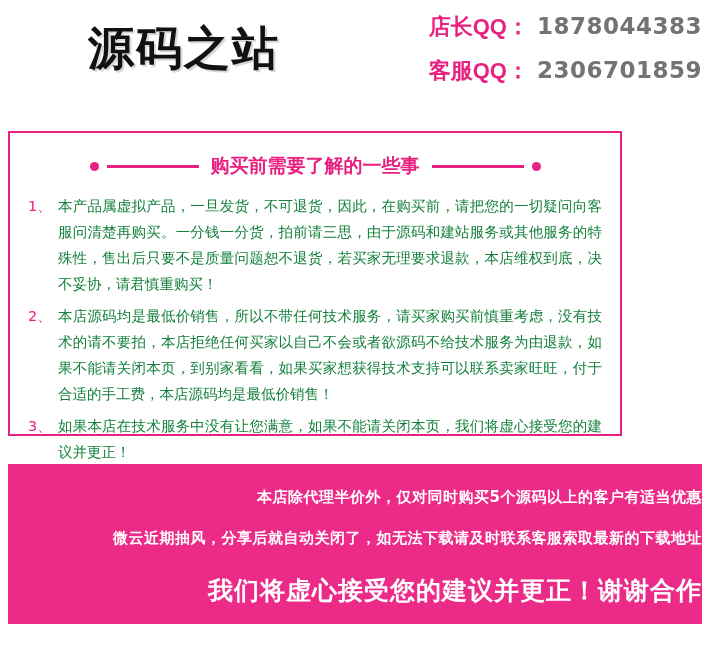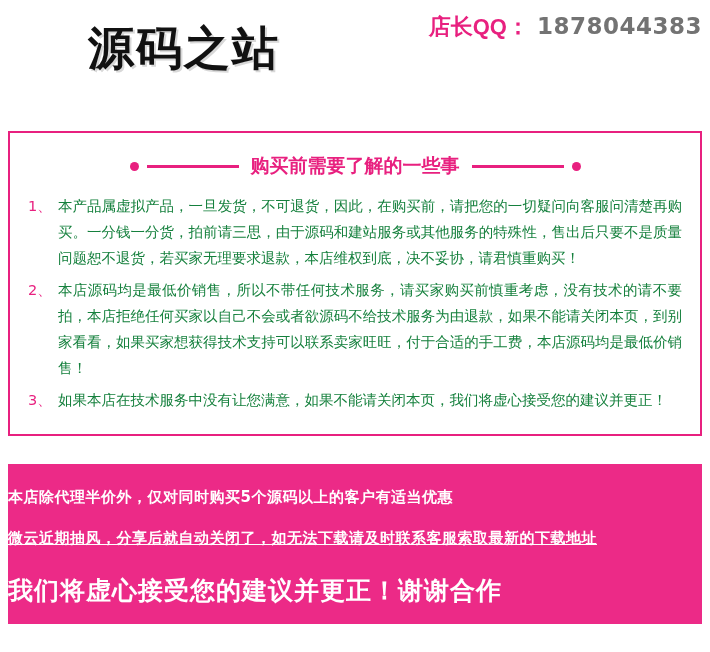--- a/index.html
+++ b/index.html
@@ -63,21 +63,21 @@
     color: #737373;
     margin-left: 8px;
     letter-spacing: 0.5px;
   }
 
   
   .notice {
     position: absolute;
     left: 8px;
     top: 131px;
-    width: 694px;
+    width: 614px;
     height: 305px;
     border: 2px solid #e8207f;
     background: #ffffff;
     padding: 0;
   }
   .notice-title-row {
     display: flex;
     align-items: center;
     justify-content: center;
     margin-top: 20px;
@@ -129,57 +129,60 @@
   .banner {
     position: absolute;
     left: 8px;
     top: 464px;
     width: 694px;
     height: 160px;
     background: #ec2a87;
     overflow: hidden;
   }
   .banner-line {
-    text-align: left;
+    text-align: right;
     color: #ffffff;
     font-family: "DejaVu Sans", sans-serif;
     white-space: nowrap;
   }
   .banner-l1 {
     font-size: 15px;
     font-weight: bold;
     margin-top: 24px;
     letter-spacing: 0.5px;
   }
   .banner-l2 {
     font-size: 15px;
     font-weight: bold;
     margin-top: 22px;
     letter-spacing: 0.5px;
-    text-decoration: underline;
   }
   .banner-l3 {
     font-size: 25px;
     font-weight: bold;
     margin-top: 26px;
     letter-spacing: 1px;
   }
 </style>
 </head>
 <body>
 
 <div id="page">
 
   <div class="header">
     <div class="logo">源码之站</div>
 
     <div class="qq-block">
       <div class="qq-line">
         <span class="qq-label">店长QQ：</span>
         <span class="qq-num">1878044383</span>
+      </div>
+      <div class="qq-line">
+        <span class="qq-label">客服QQ：</span>
+        <span class="qq-num">2306701859</span>
       </div>
     </div>
   </div>
 
   <div class="notice">
     <div class="notice-title-row">
       <span class="deco-dot"></span>
       <span class="deco-bar"></span>
       <span class="notice-title">购买前需要了解的一些事</span>
       <span class="deco-bar"></span>

